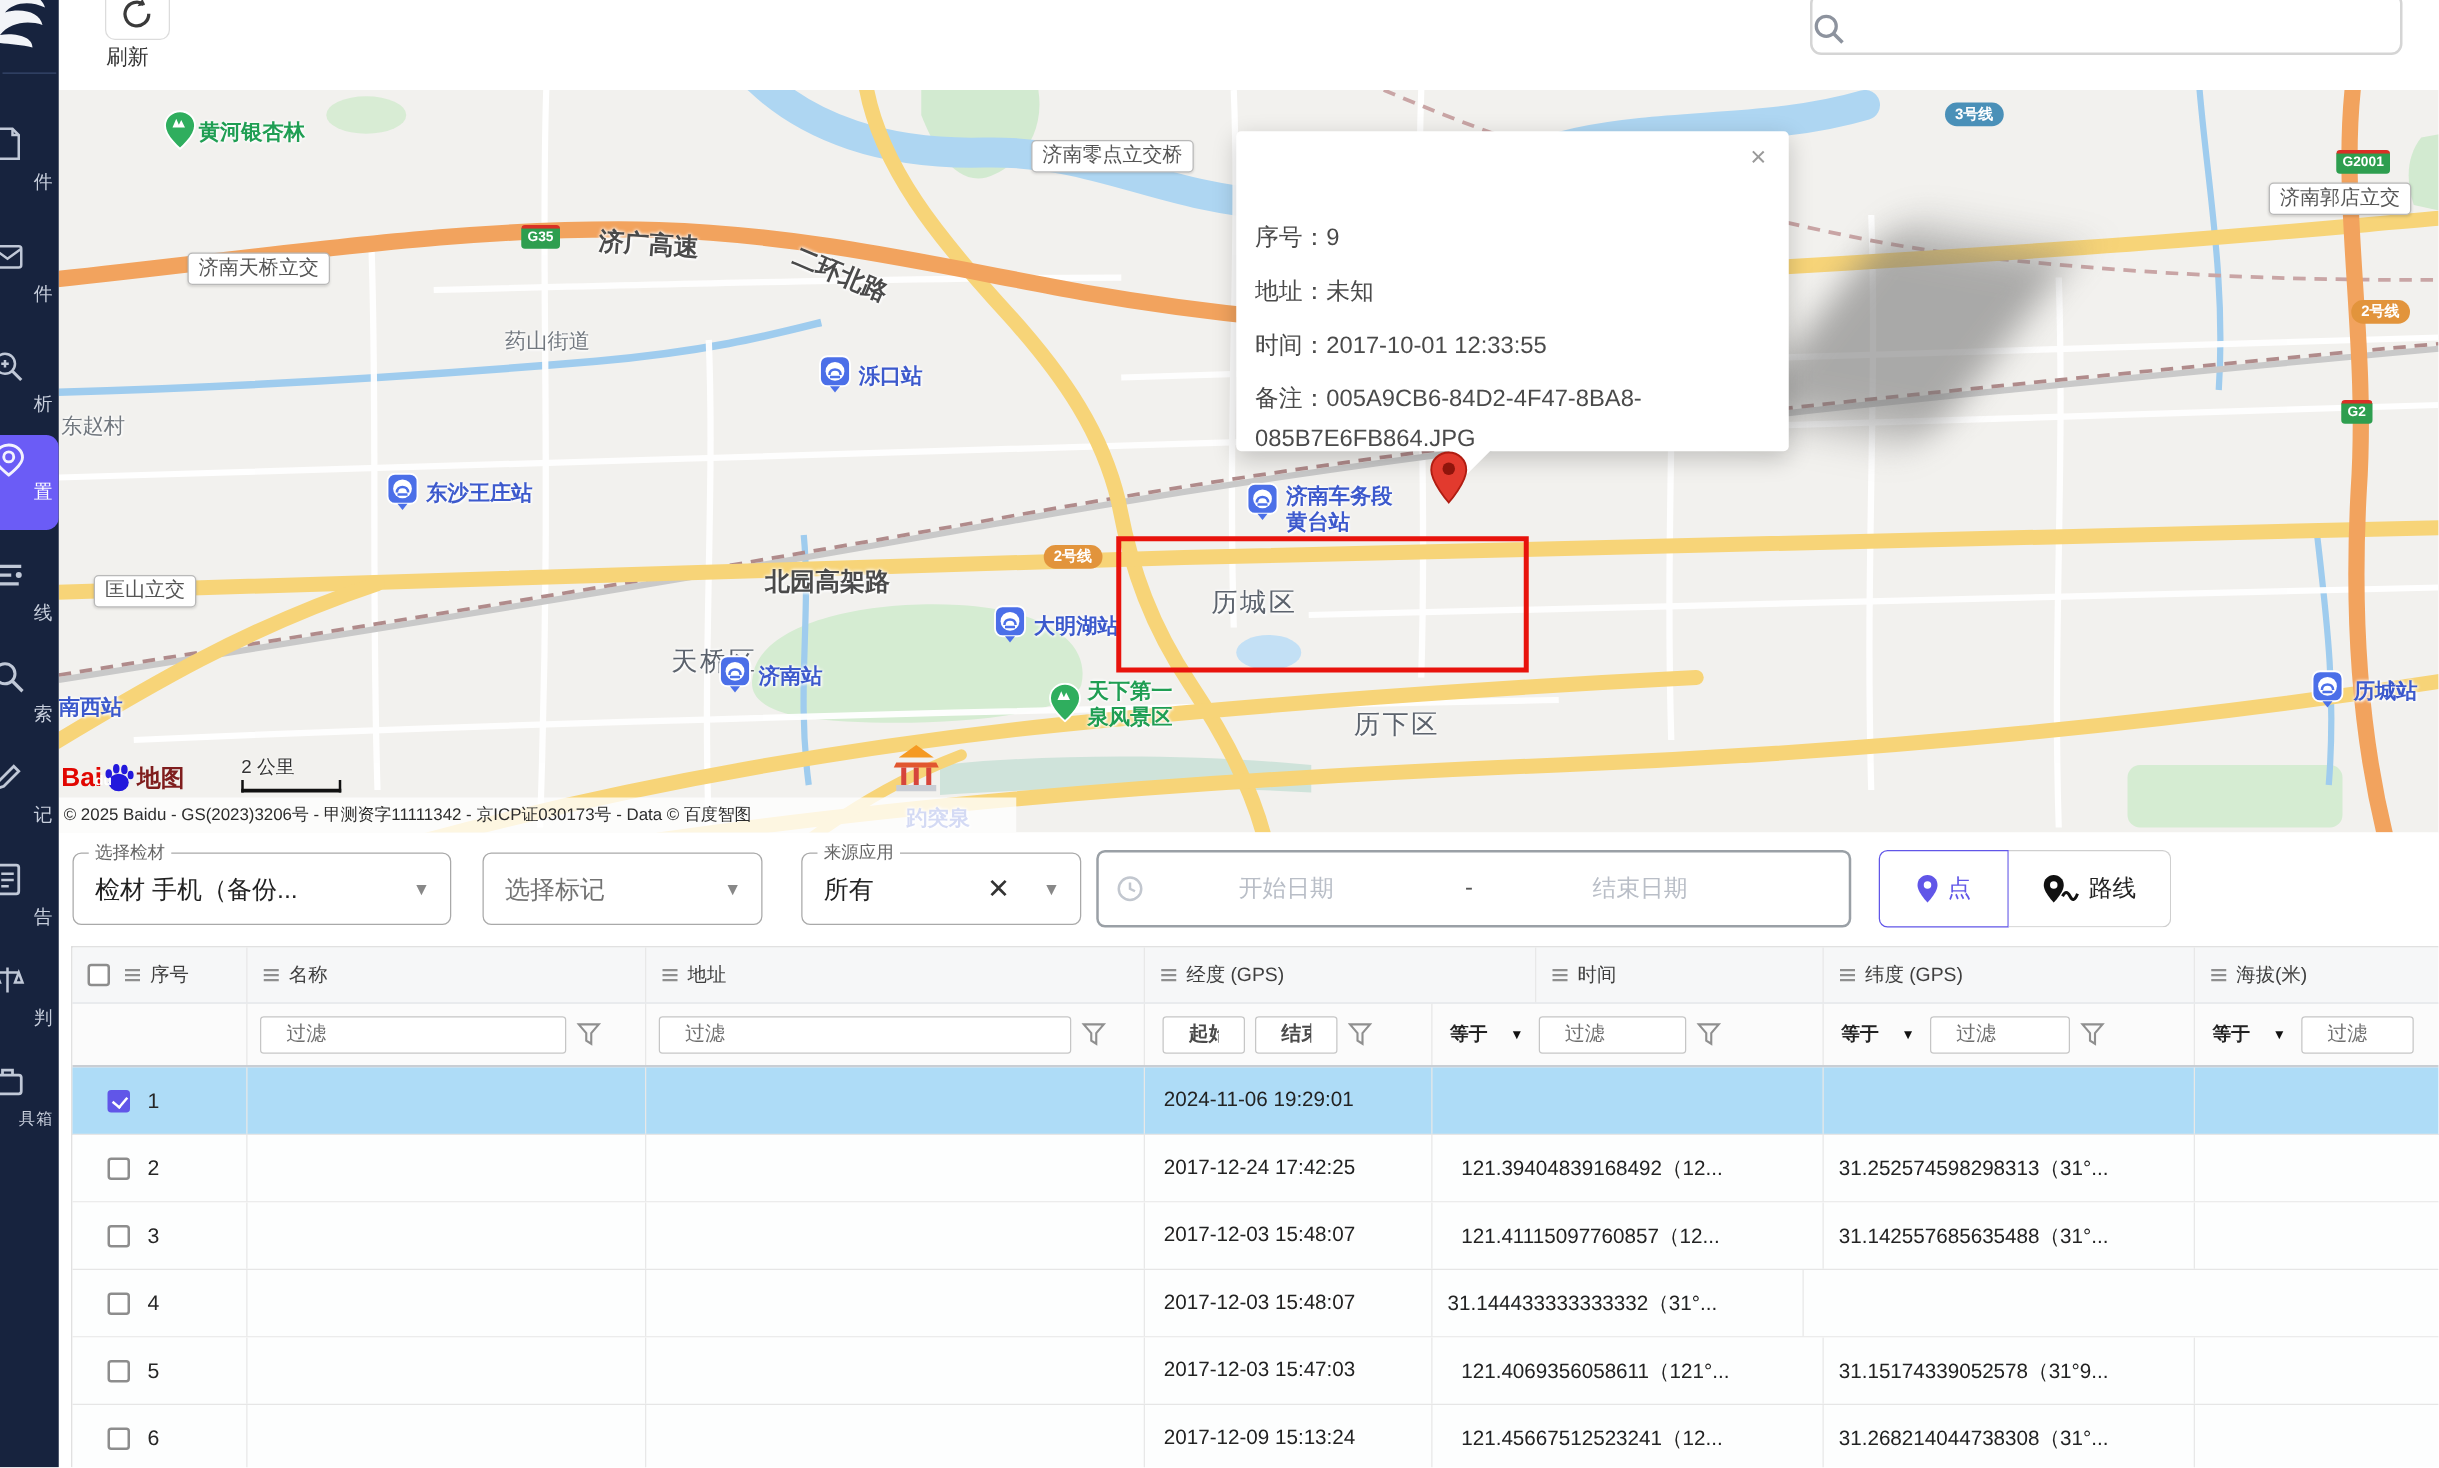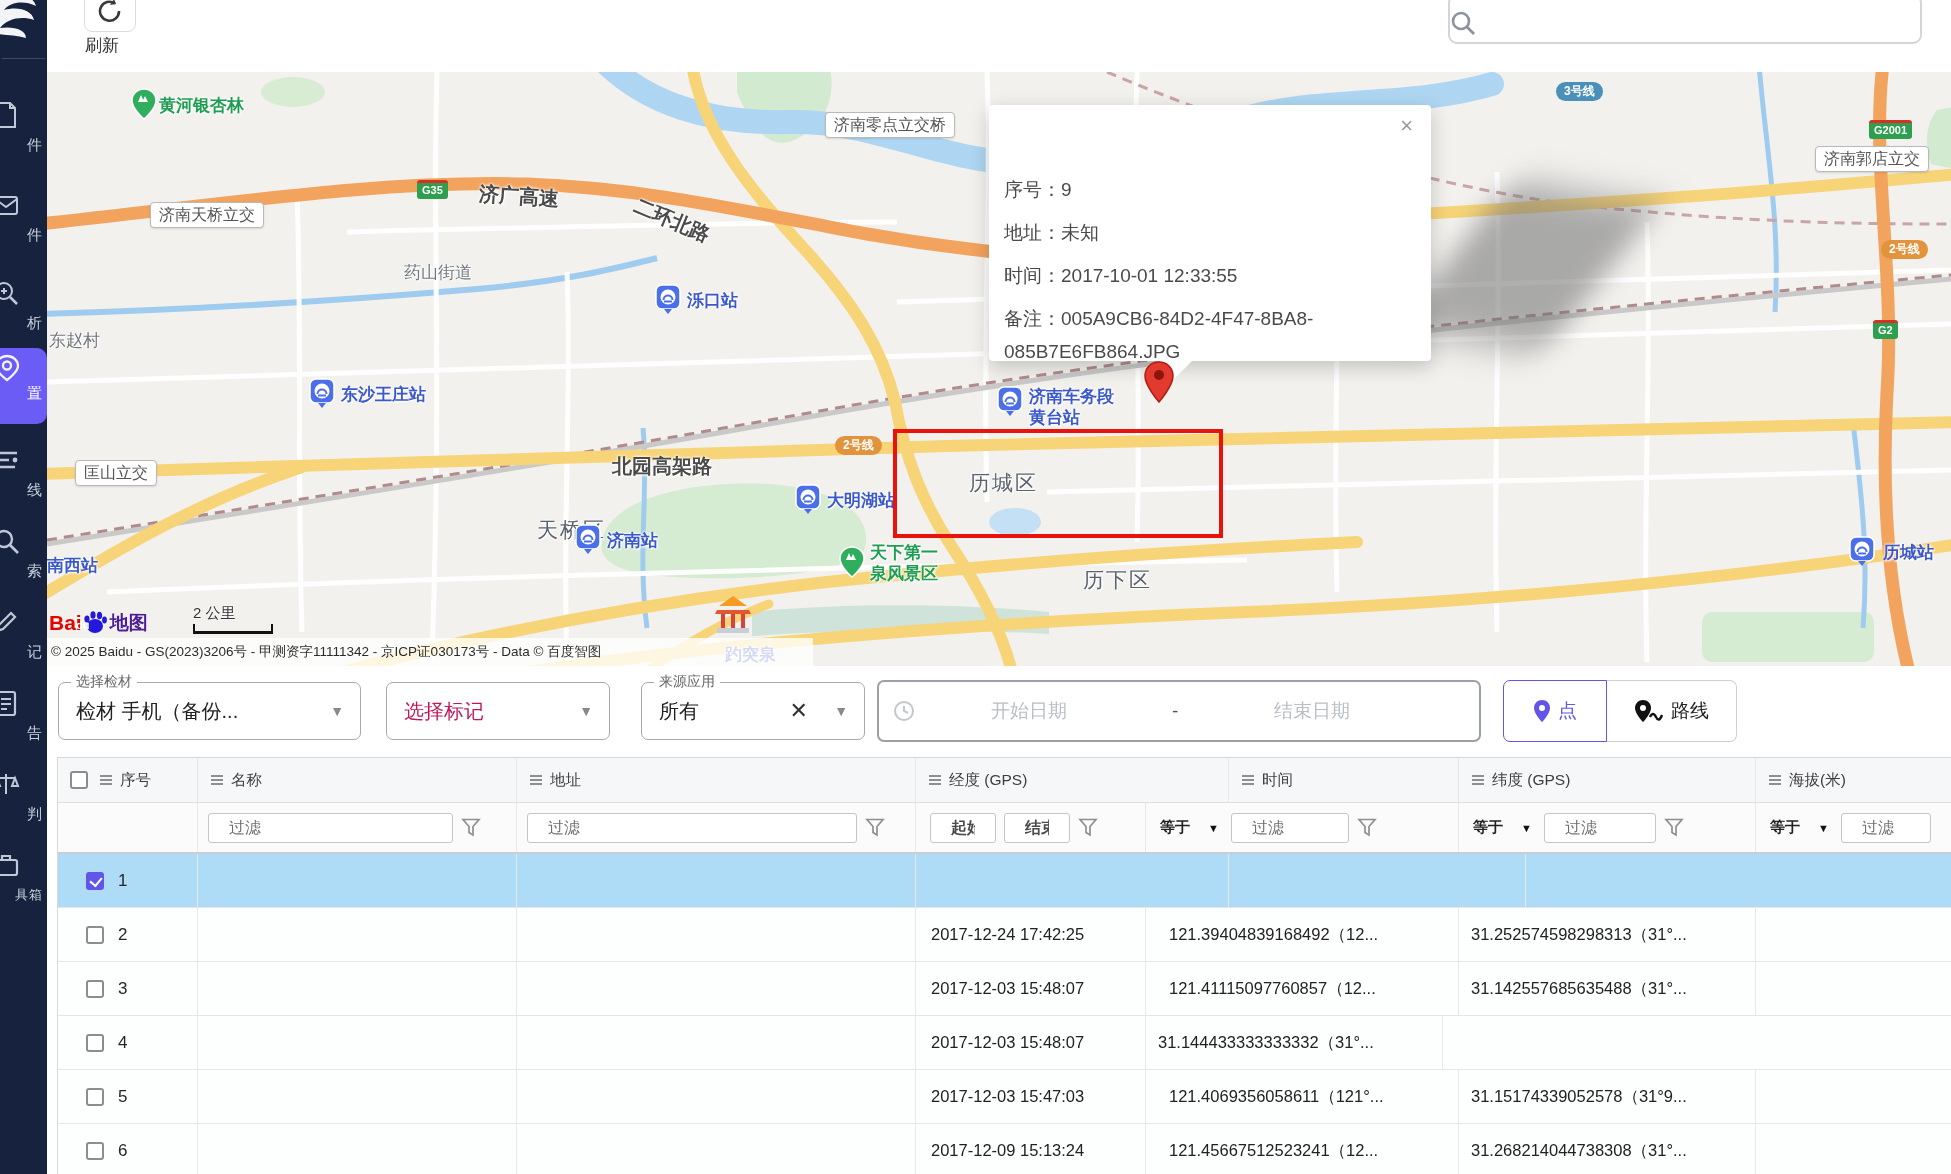--- a/index.html
+++ b/index.html
@@ -43,28 +43,28 @@
   .popup .plines{position:absolute;left:15px;top:72px;font-size:19px;color:#4a4a4a;}
   .popup .pline{margin-bottom:17px;white-space:nowrap;}
   .popup .pline.cont{margin-top:-8px;}
   .popup .tail{position:absolute;left:170px;top:255px;width:0;height:0;border-top:22px solid #fff;border-left:12px solid transparent;border-right:22px solid transparent;}
   .scale-wrap{position:absolute;left:146px;top:532px;width:80px;text-shadow:0 0 2px #fff,0 0 2px #fff;}
   .scale-wrap .t{font-size:15px;color:#333;}
   .scale-wrap .bar{height:7px;border-left:2px solid #111;border-right:2px solid #111;border-bottom:3px solid #111;margin-top:1px;}
   .bmap-logo{position:absolute;left:2px;top:538px;display:flex;align-items:center;font-weight:bold;}
   .bmap-logo .bai{color:#e10601;font-size:21px;}
   .bmap-logo .du{color:#fff;font-size:11px;position:absolute;left:27px;top:9px;}
-  .bmap-logo .ditu{color:#4c1d95;font-size:19px;margin-left:2px;text-align:right;}
+  .bmap-logo .ditu{color:#7f1d1d;font-size:19px;margin-left:2px;text-align:right;}
   .copyright{position:absolute;left:0;top:566px;height:28px;width:762px;background:rgba(255,255,255,.78);font-size:13.5px;color:#2c2c2c;display:flex;align-items:center;padding-left:4px;z-index:5;}
   
   .filterbar{position:absolute;left:47px;top:666px;width:1904px;height:91px;background:#fff;z-index:25;}
   .fbox{position:absolute;top:16px;height:58px;border:1.5px solid #a9a9a9;border-radius:7px;box-sizing:border-box;background:#fff;display:flex;align-items:center;cursor:pointer;}
   .fbox .legend{position:absolute;top:-10px;left:12px;background:#fff;padding:0 5px;font-size:14px;color:#666;}
   .fbox .val{font-size:20px;color:#222;margin-left:17px;white-space:nowrap;}
-  .fbox .ph{font-size:20px;color:#be185d;margin-left:17px;}
+  .fbox .ph{font-size:20px;color:#737373;margin-left:17px;}
   .fbox .caret{position:absolute;right:16px;color:#888;font-size:14px;}
   .fbox .clearx{position:absolute;right:56px;font-size:22px;color:#333;cursor:pointer;}
   .datebox{position:absolute;left:830px;top:14px;width:604px;height:62px;border:2px solid #9aa0a6;border-radius:7px;box-sizing:border-box;display:flex;align-items:center;color:#b9bec7;font-size:19px;}
   .datebox .clock{margin-left:14px;}
   .datebox .dph{position:absolute;}
   .view-toggle{position:absolute;left:1456px;top:14px;height:62px;display:flex;}
   .vt-btn{height:62px;box-sizing:border-box;display:flex;align-items:center;justify-content:center;background:#fff;font-size:19px;cursor:pointer;}
   .vt-btn.point{width:104px;border:1.5px solid #6156e8;border-radius:7px 0 0 7px;color:#6156e8;}
   .vt-btn.route{width:130px;border:1.5px solid #cfcfcf;border-left:none;border-radius:0 7px 7px 0;color:#222;}
   .vt-btn svg{margin-right:7px;}
@@ -515,20 +515,21 @@
       </div>
     </div>
 
     <div class="trow drow selected">
       <div class="cell dcell-num c1">
           <span class="cbx checked"></span>
           <span>1</span>
         </div>
       <div class="cell dcell-txt c2"></div>
       <div class="cell dcell-txt c3"></div>
+      <div class="cell dcell-txt c4">2024-11-06 19:29:01</div>
       <div class="cell dcell-txt c5" style="padding-left:23px"></div>
       <div class="cell dcell-txt c6" style="padding-left:12px"></div>
       <div class="cell dcell-txt c7"></div>
     </div>
     <div class="trow drow">
       <div class="cell dcell-num c1">
           <span class="cbx"></span>
           <span>2</span>
         </div>
       <div class="cell dcell-txt c2"></div>

